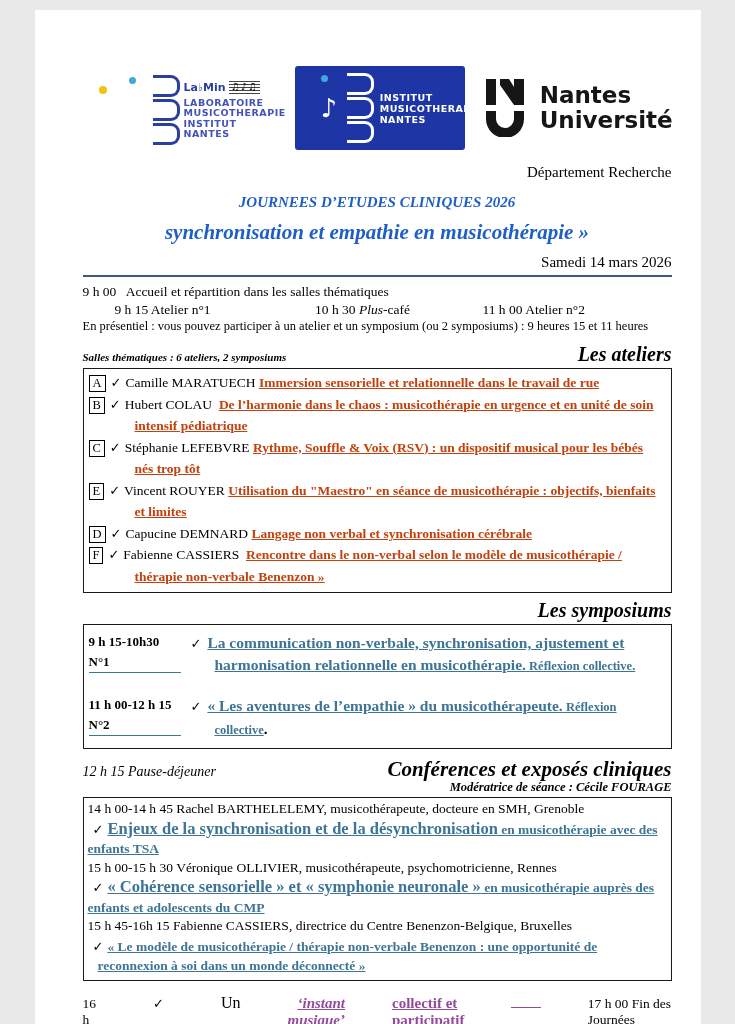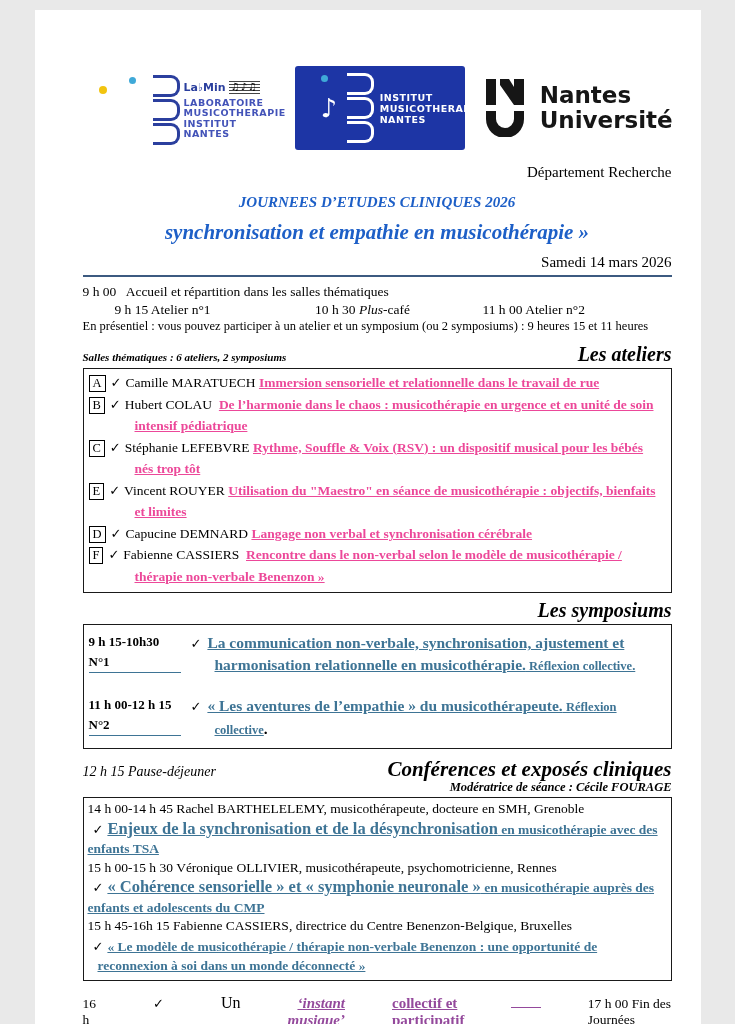--- a/index.html
+++ b/index.html
@@ -50,21 +50,21 @@
   em.t{font-style:italic;}
   
   .sechead{display:flex;align-items:baseline;justify-content:space-between;margin-top:8px;}
   .caption{font-size:11px;font-weight:bold;font-style:italic;}
   .bightxt{font-size:20px;font-weight:bold;font-style:italic;}
   
   .box{border:1.6px solid #1a1a1a;padding:3px 7px 5px 5px;margin-top:2px;}
   .item{font-size:13.5px;line-height:21.5px;padding-left:46px;text-indent:-46px;}
   .letterbox{display:inline-block;border:1px solid #000;padding:0 3px;line-height:15px;font-size:12.5px;text-indent:0;}
   .check{font-weight:bold;font-family:"DejaVu Sans",sans-serif;font-size:13px;padding:0 4px 0 5px;}
-  .link{color:#ec4899;font-weight:bold;text-decoration:underline;}
+  .link{color:#c2410c;font-weight:bold;text-decoration:underline;}
   
   .symprow{display:grid;grid-template-columns:100px 1fr;column-gap:2px;margin:4px 0 2px 0;}
   .symprow + .symprow{margin-top:18px;}
   .symptime{font-size:13px;font-weight:bold;line-height:20px;}
   .sympnum{font-size:13px;font-weight:bold;line-height:20px;border-bottom:1.5px solid #3e7495;display:block;width:92px;}
   .sympbody{font-size:15.5px;line-height:21px;padding-left:24px;text-indent:-24px;}
   .sympbody .check{padding:0 6px 0 0;}
   .symptitle{color:#3e7495;font-weight:bold;text-decoration:underline;}
   .sympnote{color:#3e7495;font-weight:bold;text-decoration:underline;font-size:12.5px;}
   .symptail{font-weight:bold;color:#000;}

